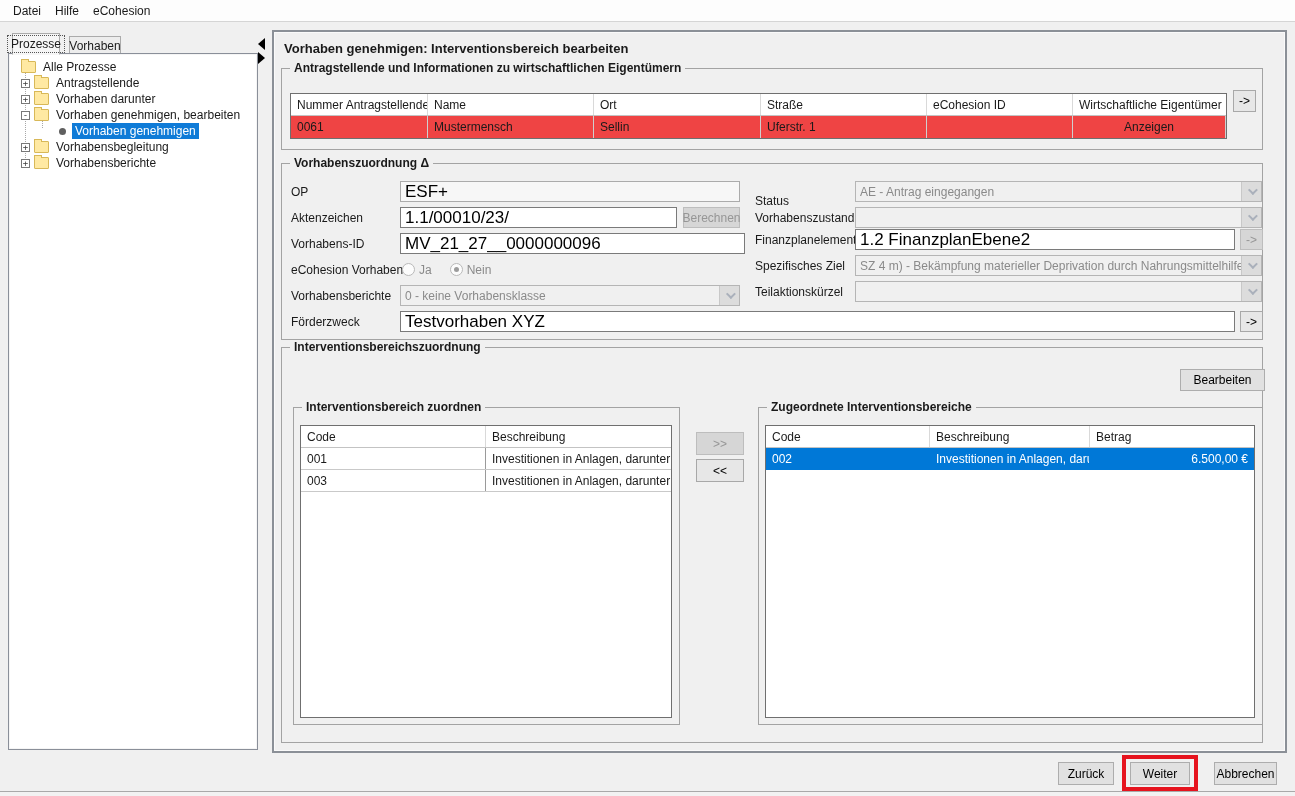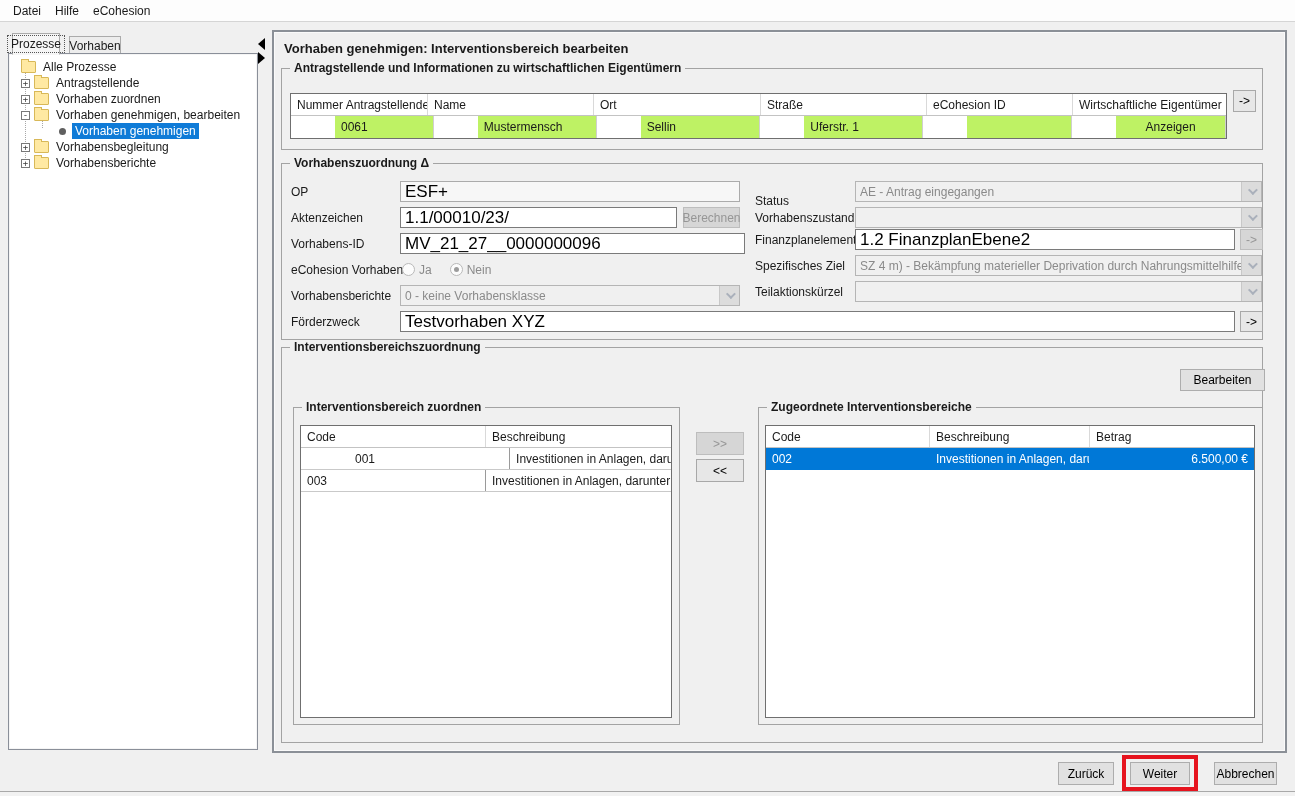--- a/index.html
+++ b/index.html
@@ -37,21 +37,21 @@
   .gb { position:absolute; border:1px solid #a3a3a3; }
   .gb-legend { position:absolute; top:-8px; left:8px; background:#f0f0f0; padding:0 4px; font-weight:bold; white-space:nowrap; }
   .gb-legend-sm { font-weight:bold; }
 
   
   .tbl { position:absolute; background:#ffffff; border:1px solid #6f6f6f; }
   .trow { display:flex; height:22px; }
   .trow.head { background:#ffffff; border-bottom:1px solid #c3c3c3; }
   .tcell { padding:3px 6px; overflow:hidden; white-space:nowrap; border-right:1px solid #d9d9d9; display:flex; align-items:center; }
   .tcell:last-child { border-right:none; }
-  .trow.data1 .tcell { background:#bef264; border-right:1px solid #cfcfcf;margin-left:44px; }
+  .trow.data1 .tcell { background:#ef4444; border-right:1px solid #cfcfcf; }
   .trow.selected { background:#0078d7; color:#ffffff; }
   .trow.selected .tcell { border-right-color:#0078d7; }
   .cell-right { justify-content:flex-end; }
   .cell-center { justify-content:center; }
 
   
   .lbl { position:absolute; height:21px; display:flex; align-items:center; white-space:nowrap; }
   .tf { position:absolute; height:21px; border:1px solid #7a7a7a; background:#ffffff; font-family:inherit; font-size:17px; padding:0 4px; color:#000; }
   .tf.readonly { background:#f7f7f7; border-color:#ababab; }
   .combo { position:absolute; height:21px; border:1px solid #b5b5b5; background:#f0f0f0; display:flex; }
@@ -98,21 +98,21 @@
       <span class="tree-label">Alle Prozesse</span>
     </div>
     <div class="tree-row" style="left:12px; top:21px;">
       <span class="toggle-box">+</span>
       <span class="folder"></span>
       <span class="tree-label">Antragstellende</span>
     </div>
     <div class="tree-row" style="left:12px; top:37px;">
       <span class="toggle-box">+</span>
       <span class="folder"></span>
-      <span class="tree-label">Vorhaben zuordnen</span>
+      <span class="tree-label">Vorhaben darunter</span>
     </div>
     <div class="tree-row" style="left:12px; top:53px;">
       <span class="toggle-box">-</span>
       <span class="folder"></span>
       <span class="tree-label">Vorhaben genehmigen, bearbeiten</span>
     </div>
     <div class="tree-row" style="left:50px; top:69px;">
       <span class="bullet"></span>
       <span class="tree-label selected">Vorhaben genehmigen</span>
     </div>
@@ -237,21 +237,21 @@
   <button class="btn std" style="left:1180px; top:369px; width:85px; height:22px;">Bearbeiten</button>
 
   <div class="gb" style="left:293px; top:407px; width:387px; height:318px;">
     <span class="gb-legend gb-legend-sm">Interventionsbereich zuordnen</span>
   </div>
   <div class="tbl" style="left:300px; top:425px; width:372px; height:293px;">
     <div class="trow head">
       <div class="tcell" style="width:185px;">Code</div>
       <div class="tcell" style="width:185px;">Beschreibung</div>
     </div>
-    <div class="trow" style="border-bottom:1px solid #c9c9c9;padding-left:48px;">
+    <div class="trow" style="border-bottom:1px solid #c9c9c9;">
       <div class="tcell" style="width:185px; border-right-color:#9a9a9a;">001</div>
       <div class="tcell" style="width:185px;">Investitionen in Anlagen, darunter auch</div>
     </div>
     <div class="trow" style="border-bottom:1px solid #c9c9c9;">
       <div class="tcell" style="width:185px; border-right-color:#9a9a9a;">003</div>
       <div class="tcell" style="width:185px;">Investitionen in Anlagen, darunter auch</div>
     </div>
   </div>
 
   <button class="btn disabled" style="left:696px; top:432px; width:48px; height:23px;">&gt;&gt;</button>

